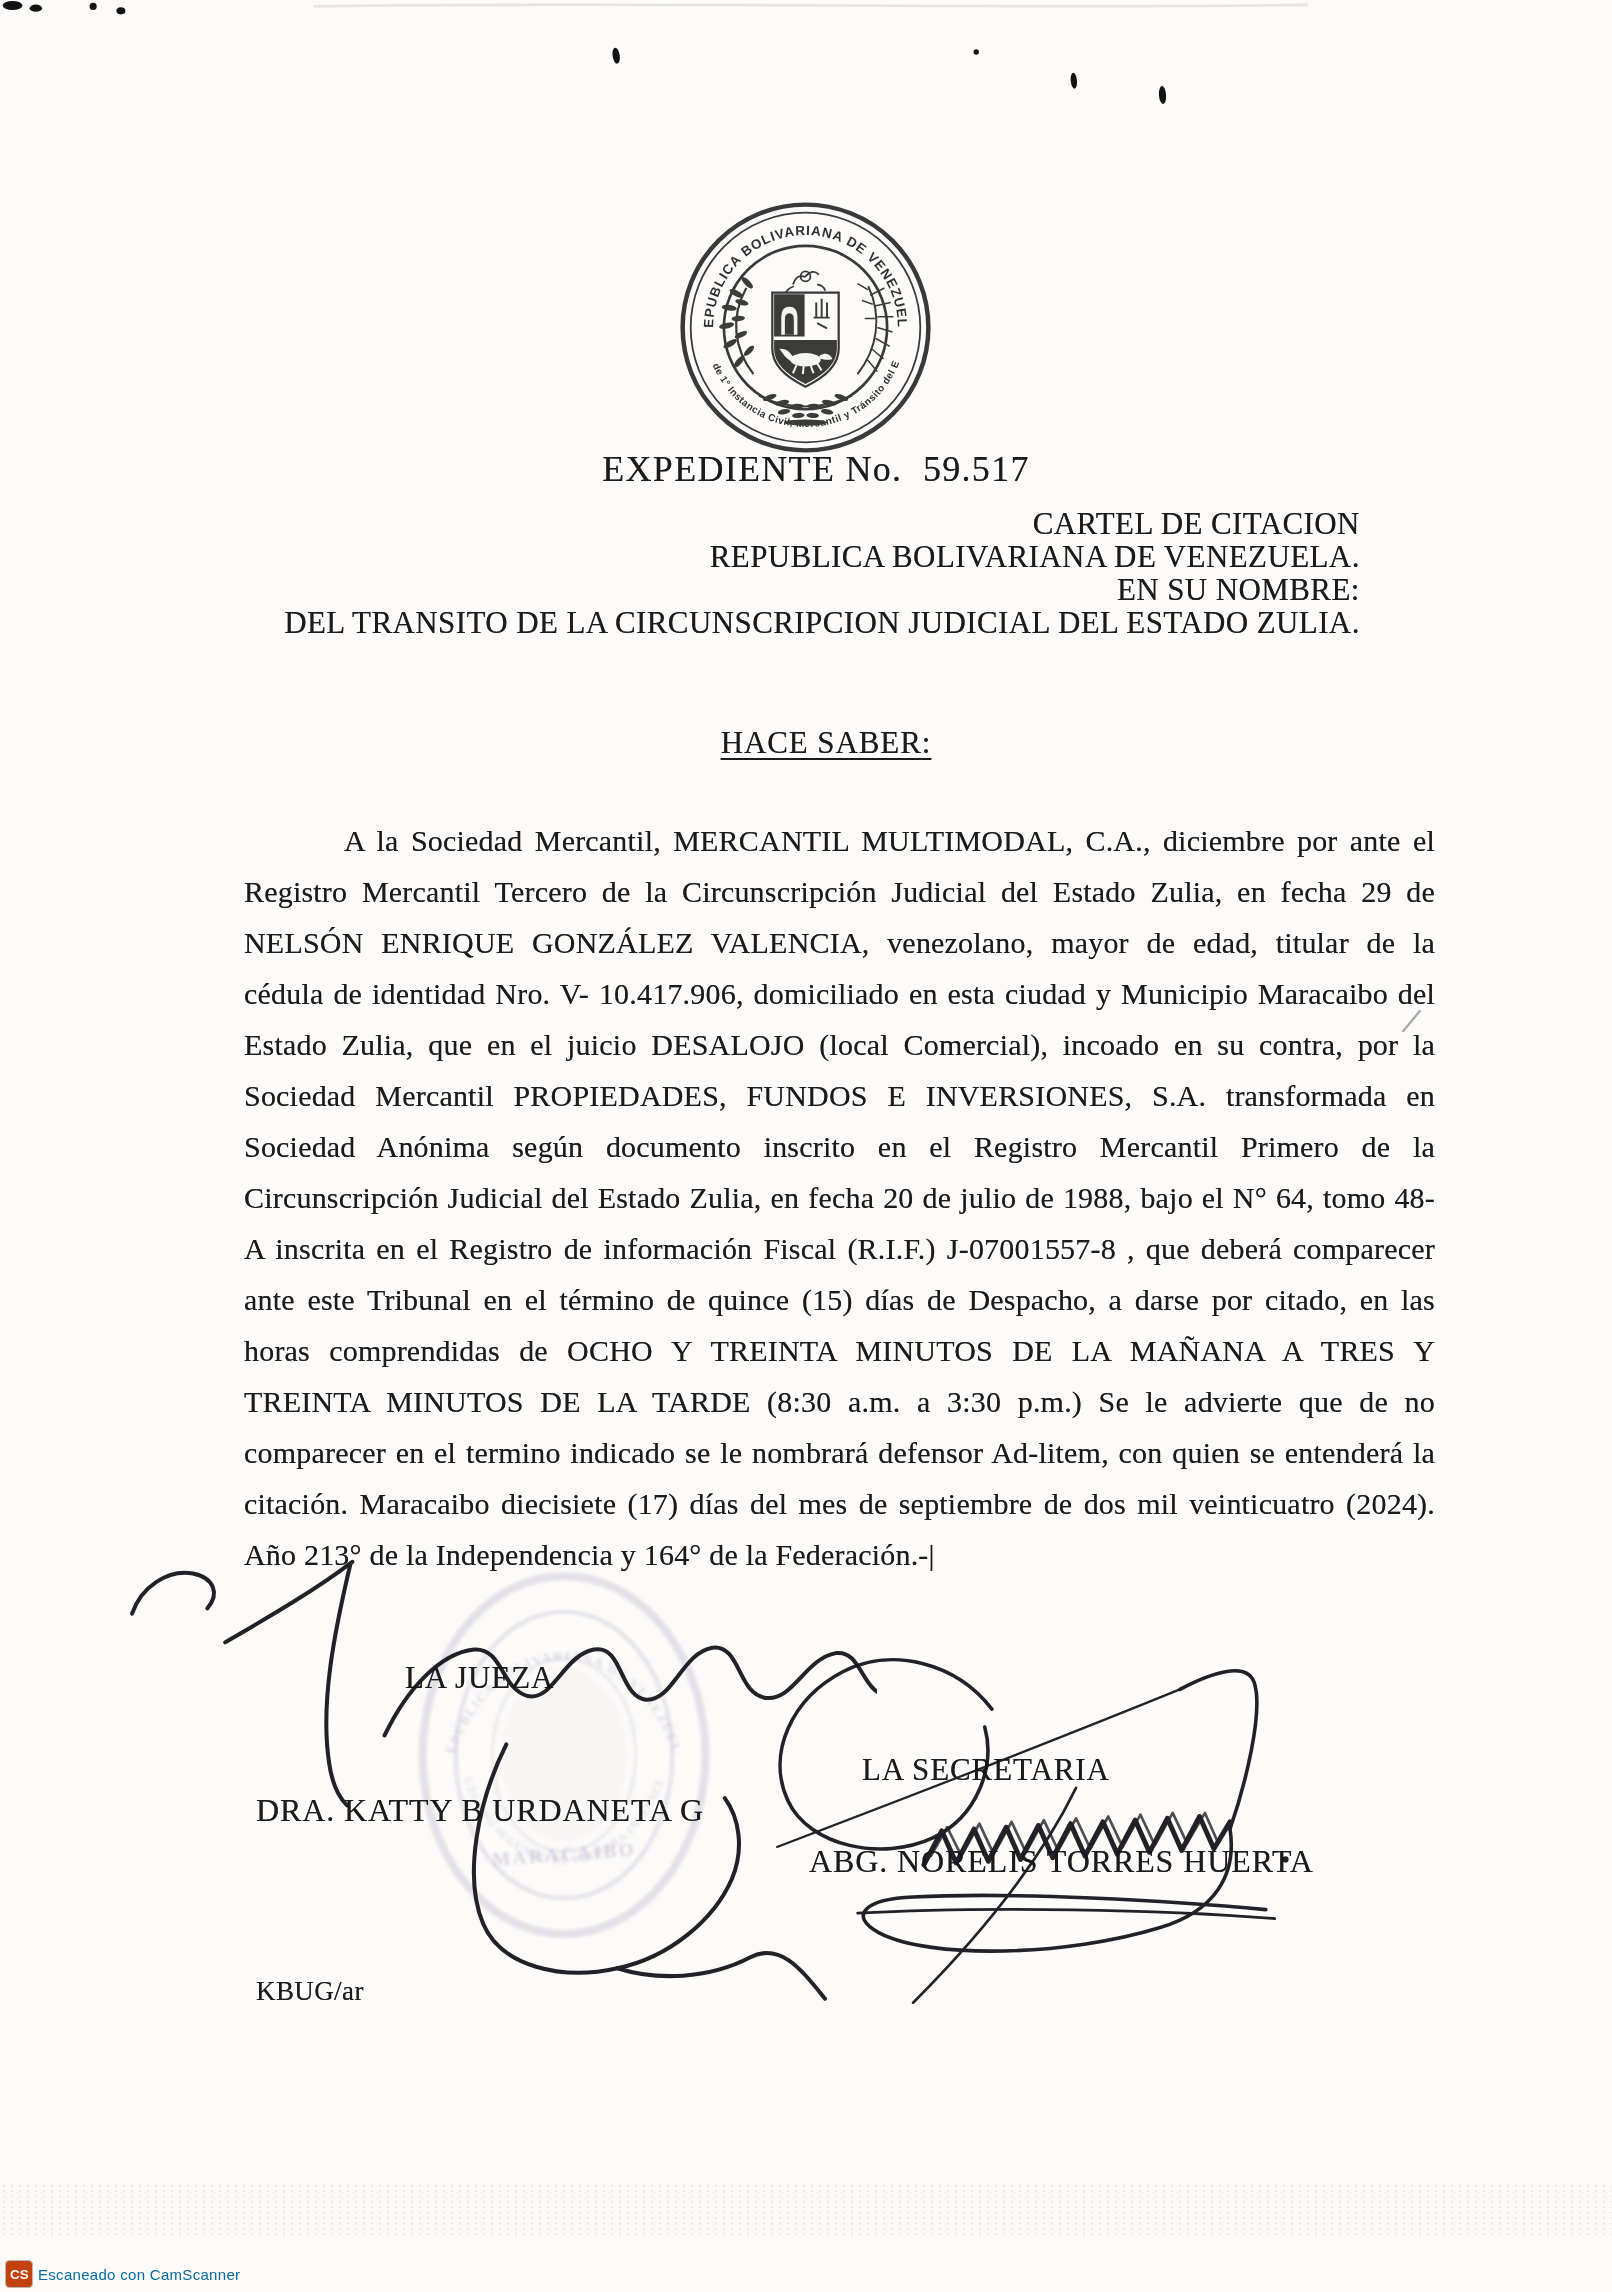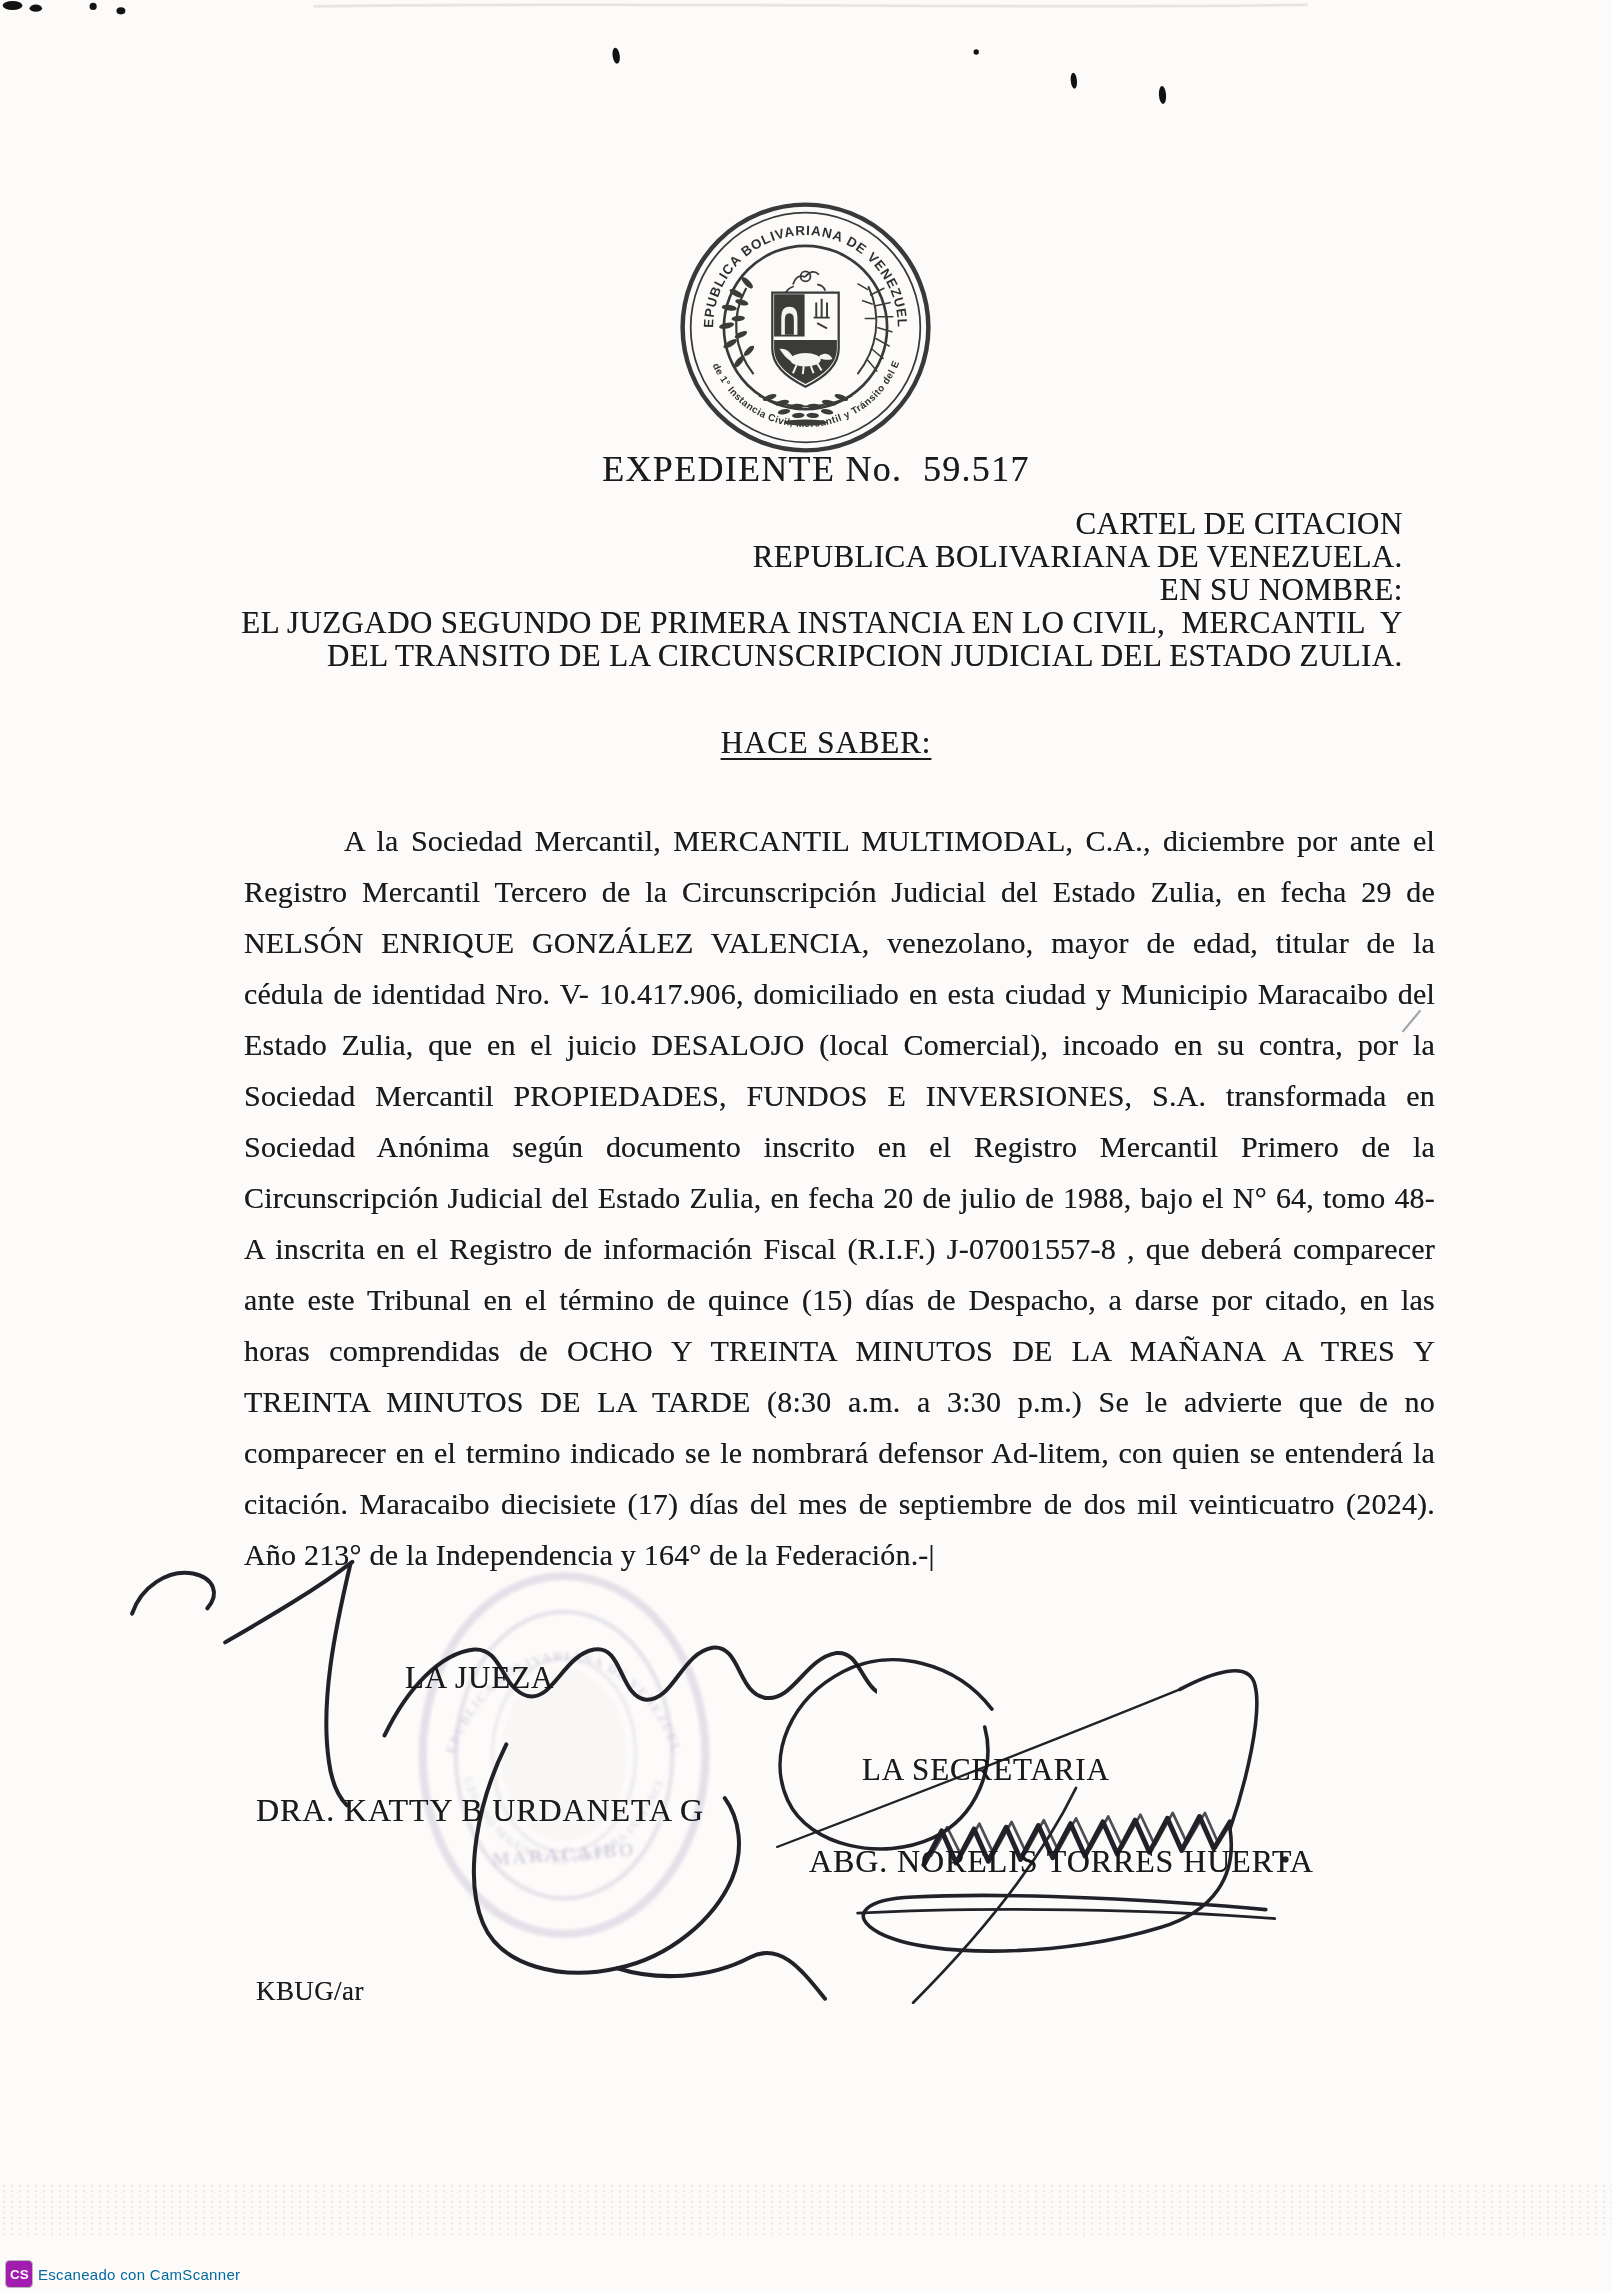--- a/index.html
+++ b/index.html
@@ -25,21 +25,21 @@
 
   .sig-label{font-size:31px;letter-spacing:0.9px;}
   .sig-name{font-size:32px;letter-spacing:0.9px;}
   .reference{font-size:27px;letter-spacing:0.4px;}
 
   .noise-band{top:2183px;left:0;width:1613px;height:54px;
     background:linear-gradient(#f5f3f0,#f0eeeb);
     background-image:radial-gradient(rgba(170,163,152,.22) 0.9px,transparent 1.4px),
                      radial-gradient(rgba(190,185,175,.18) 0.9px,transparent 1.3px);
     background-size:8px 5.4px,11.6px 6.3px;}
-  .cs-logo{top:2260px;left:5.4px;width:26px;height:26px;background:#a21caf;border-radius:4.5px;
+  .cs-logo{top:2260px;left:5.4px;width:26px;height:26px;background:#c2410c;border-radius:4.5px;
     border:0.9px solid #b9b9b7;display:flex;align-items:center;justify-content:center;
     font-family:"Liberation Sans",sans-serif;font-weight:700;font-size:13.4px;color:#fafafa;}
   .cs-text{top:2266px;left:38px;font-family:"Liberation Sans",sans-serif;
     font-size:15px;color:#0369a1;letter-spacing:0.3px;}
 
   svg{display:block;}
   .ink path,.ink polyline{fill:none;stroke:#16161e;stroke-linecap:round;stroke-linejoin:round;}
 </style>
 </head>
 <body>
@@ -141,21 +141,21 @@
       <ellipse cx="136" cy="254" rx="7" ry="2.8" transform="rotate(-10 136 254)"></ellipse>
       <ellipse cx="152" cy="258" rx="7" ry="2.8" transform="rotate(-3 152 258)"></ellipse>
       <ellipse cx="168" cy="258" rx="7" ry="2.8" transform="rotate(3 168 258)"></ellipse>
       <ellipse cx="184" cy="254" rx="7" ry="2.8" transform="rotate(10 184 254)"></ellipse>
       <ellipse cx="160" cy="266" rx="24" ry="3.5"></ellipse>
     </g>
   </svg>
 
   <div class="abs ctr expediente doc-text">EXPEDIENTE No.  59.517</div>
 
-  <div class="abs ctr header-block doc-text"><div>CARTEL DE CITACION</div><div>REPUBLICA BOLIVARIANA DE VENEZUELA.</div><div>EN SU NOMBRE:</div><div>EL JUZGADO SEGUNDO DE PRIMERA INSTANCIA EN LO CIVIL,  MERCANTIL  Y</div><div>DEL TRANSITO DE LA CIRCUNSCRIPCION JUDICIAL DEL ESTADO ZULIA.</div></div>
+  <div class="abs ctr header-block doc-text"><div>CARTEL DE CITACION</div><div>REPUBLICA BOLIVARIANA DE VENEZUELA.</div><div>EN SU NOMBRE:</div><div>DEL TRANSITO DE LA CIRCUNSCRIPCION JUDICIAL DEL ESTADO ZULIA.</div></div>
 
   <div class="abs ctr hace-saber doc-text">HACE SABER:</div>
 
   <div class="abs body-block doc-text">
     <div class="body-first">A la Sociedad Mercantil, MERCANTIL MULTIMODAL, C.A., diciembre por ante el</div>
     <div class="jlines">
         <div>Registro Mercantil Tercero de la Circunscripción Judicial del Estado Zulia, en fecha 29 de</div>
         <div>NELSÓN ENRIQUE GONZÁLEZ VALENCIA, venezolano, mayor de edad, titular de la</div>
         <div>cédula de identidad Nro. V- 10.417.906, domiciliado en esta ciudad y Municipio Maracaibo del</div>
         <div>Estado Zulia, que en el juicio DESALOJO (local Comercial), incoado en su contra, por la</div>

